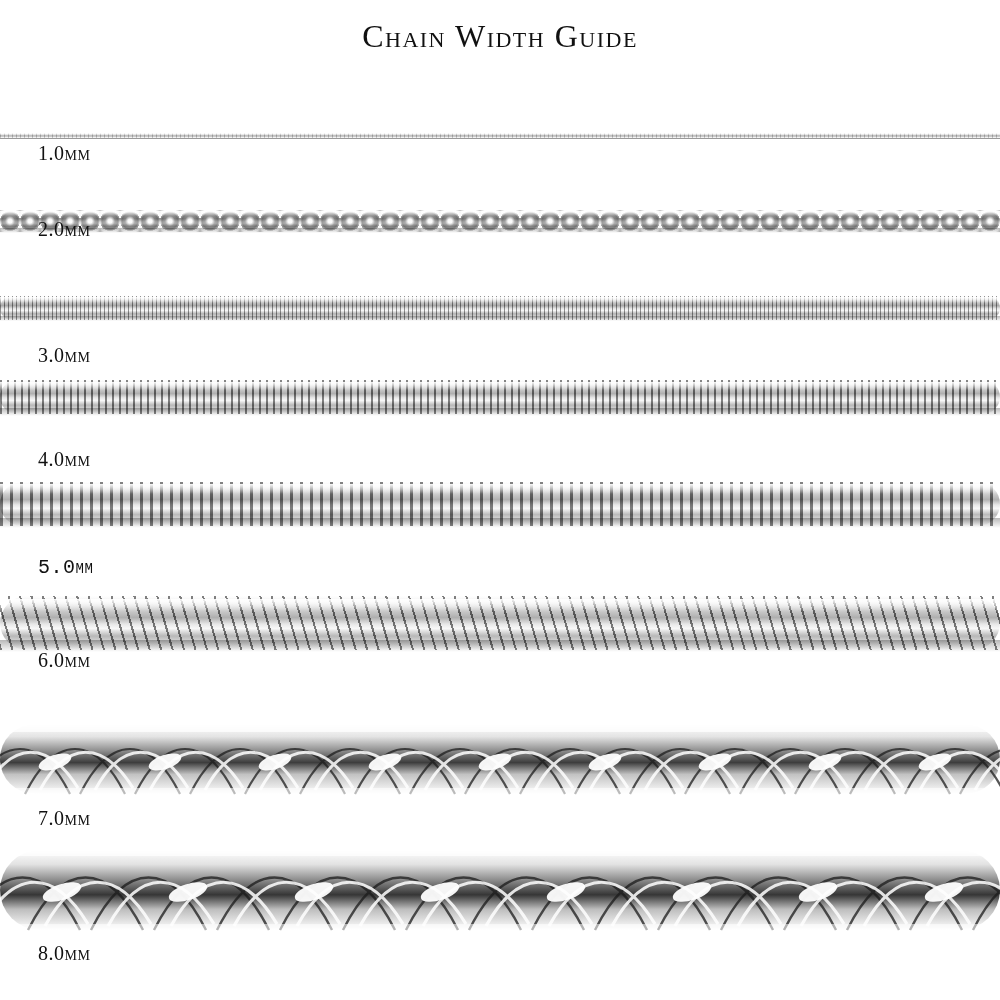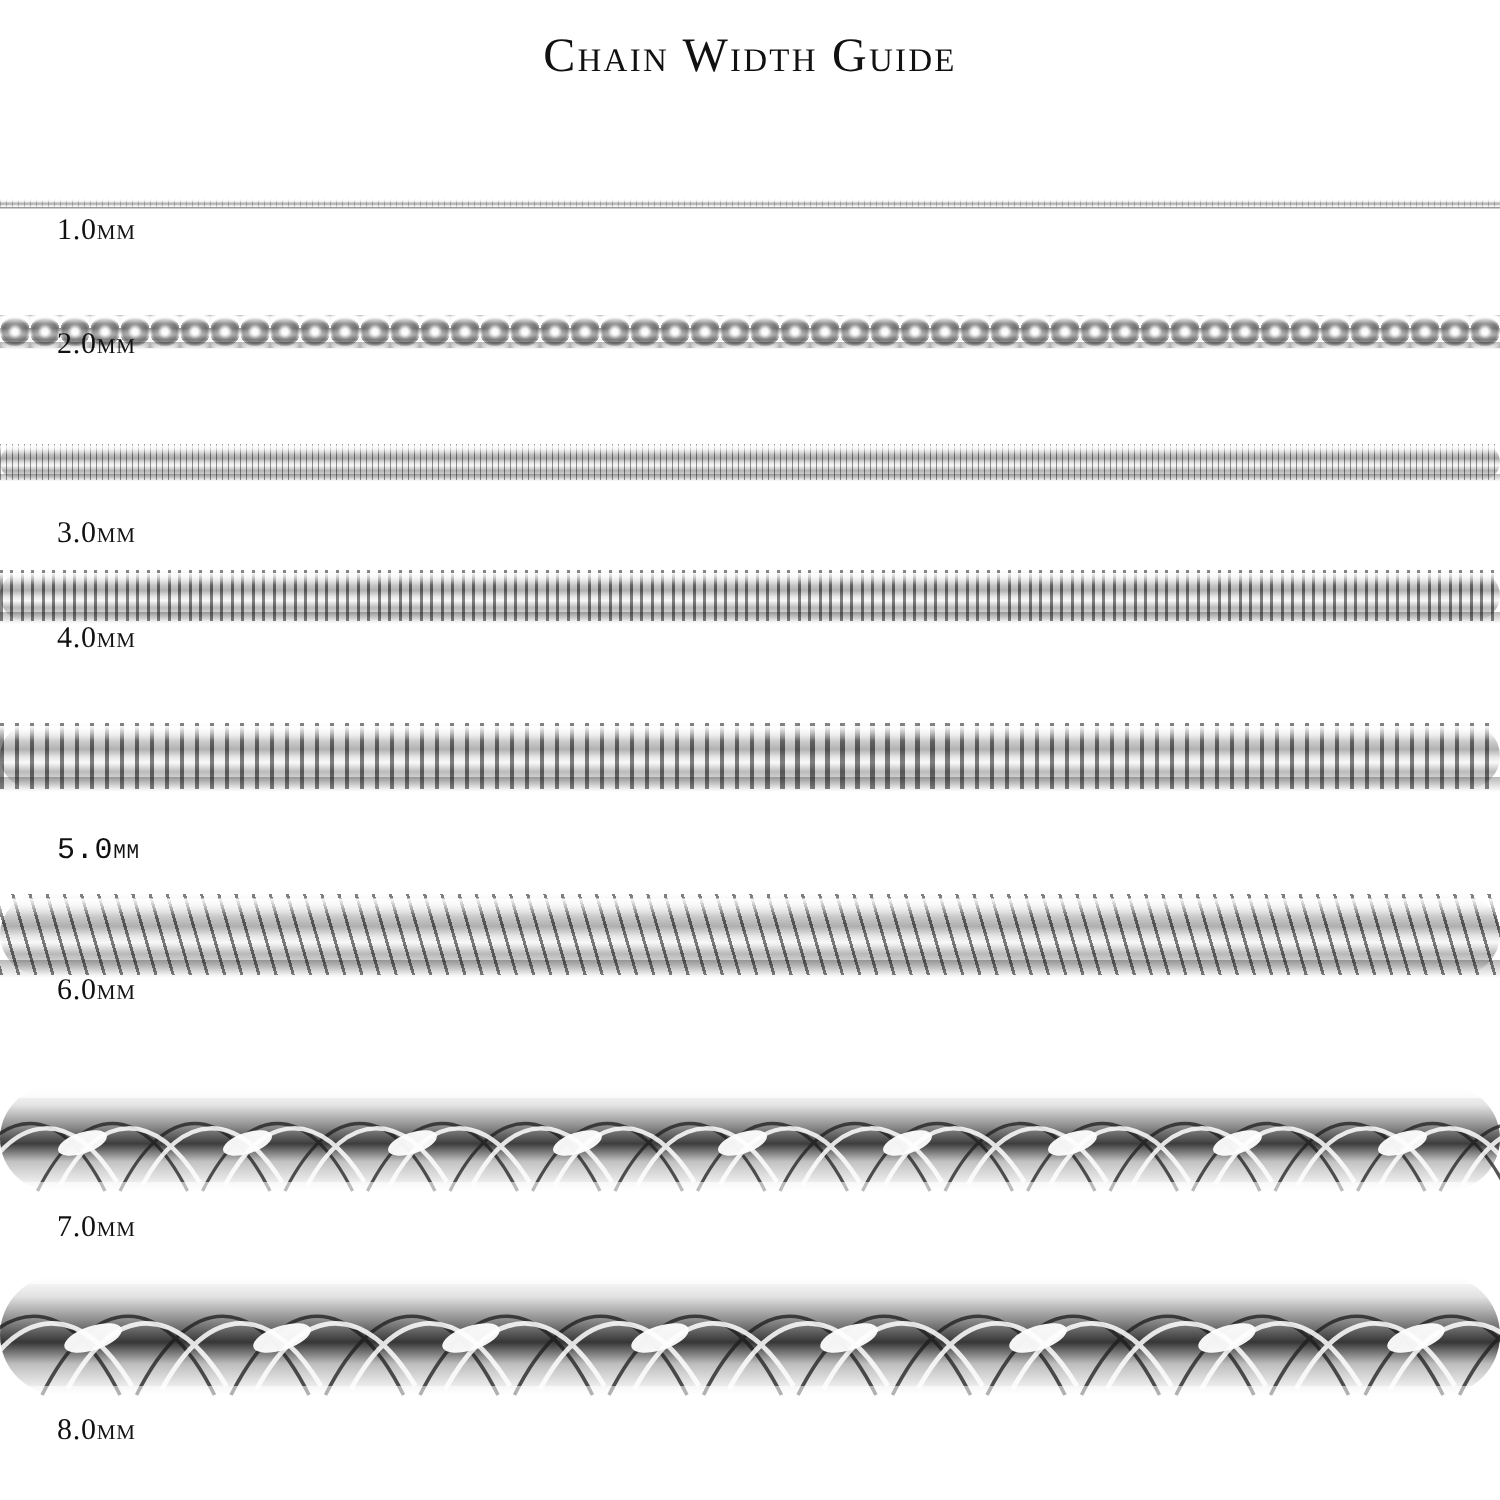--- a/index.html
+++ b/index.html
@@ -164,21 +164,21 @@
   <div class="chain-label" style="top:332px;margin-top:12px;">3.0mm</div>
 </div>
 
 <div class="chain-row" style="top:0">
   <div class="chain-strip" style="top:376px; height:44px;">
     <div class="metal-body" style="top:4px;height:34px;position:absolute;border-radius:17px;"></div>
     <div class="tex-snakemed" style="top:4px;height:34px;"></div>
     <div class="gloss" style="top:6px;height:8px;"></div>
     <div class="shadow-line" style="top:32px;height:8px;"></div>
   </div>
-  <div class="chain-label" style="top:414px;">4.0mm</div>
+  <div class="chain-label" style="top:448px;">4.0mm</div>
 </div>
 
 <div class="chain-row" style="top:0">
   <div class="chain-strip" style="top:478px; height:56px;">
     <div class="metal-body" style="top:4px;height:44px;position:absolute;border-radius:22px;"></div>
     <div class="tex-snakewide" style="top:4px;height:44px;"></div>
     <div class="gloss" style="top:6px;height:10px;"></div>
     <div class="shadow-line" style="top:40px;height:10px;"></div>
   </div>
   <div class="chain-label" style="top:556px;font-family:Liberation Mono, monospace;">5.0mm</div>

